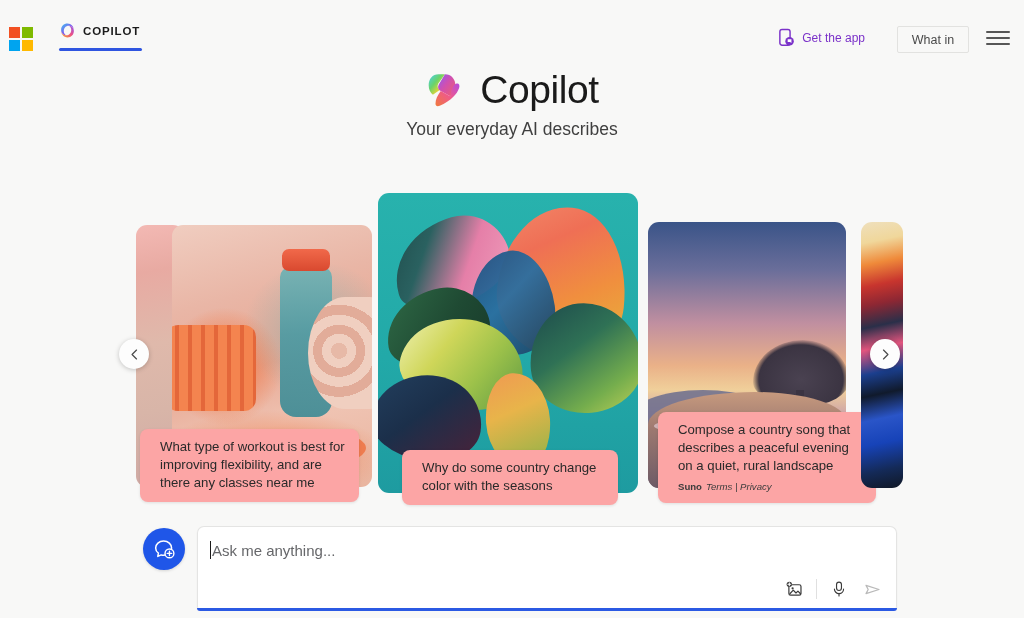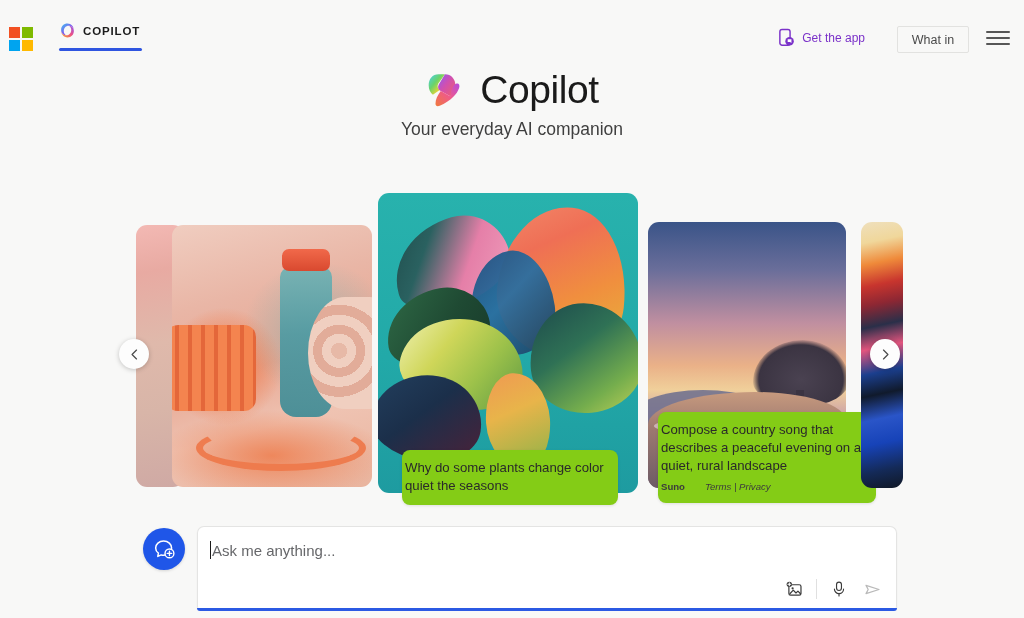--- a/index.html
+++ b/index.html
@@ -168,35 +168,35 @@
     cursor: pointer;
   }
 
   .card-img {
     position: absolute;
     inset: 0;
   }
 
   .caption {
     position: absolute;
-    background: #84cc16;
+    background: #fca5a5;
     border-radius: 8px;
     box-shadow: 0 1px 3px rgba(0,0,0,0.10);
-    padding: 9px 11px 10px 3px;
+    padding: 9px 11px 10px 20px;
     font-size: 13.2px;
     line-height: 1.36;
     color: #2a2a2a;
   }
   .caption .suno-row {
     margin-top: 5px;
     font-size: 9.6px;
     color: #3c3c3c;
     display: flex;
     align-items: center;
-    gap: 20px;
+    gap: 4px;
   }
   .suno-brand { font-weight: 700; }
   .suno-links { color: #3c3c3c; font-style: italic; }
 
   .carousel-arrow {
     position: absolute;
     width: 30px; height: 30px;
     border-radius: 50%;
     background: #fdfdfd;
     box-shadow: 0 1px 5px rgba(0,0,0,0.22);
@@ -351,21 +351,21 @@
               <stop offset="100%" stop-color="#b44ae0"></stop>
           </linearGradient>
         </defs>
         <path d="M13 5 C7 5 3.5 9.5 3.5 15.5 C3.5 19.5 5 22.5 7.5 24.5 L14 20 C12 18.5 11.5 16.5 12.5 14 L19 5 Z" fill="url(#hl1)"></path>
         <path d="M19 5 L13 15 C11.8 17.6 12.6 19.8 15 21 L24 26 C27.5 23.5 29 20 29 16 C29 9.5 25 5 19 5 Z" fill="url(#hl2)"></path>
         <path d="M24 26 L15 21 C12 25 10 29 10 33 C10 35 11.5 36 14 35 C19 33 23.5 30 27 26.5 C29.5 24 31.5 21 32.5 18 C33.5 15 32 13 29.5 14 C27 15 25 19 24 26 Z" fill="url(#hl3)"></path>
       </svg>
     </span>
     <span class="hero-title">Copilot</span>
   </div>
-  <div class="hero-sub">Your everyday AI companion</div>
+  <div class="hero-sub">Your everyday AI describes</div>
 </div>
 
 <div class="carousel">
 
   <div class="card" style="left:136px; top:32px; width:48px; height:262px;">
     <div class="card-img" style="background:linear-gradient(170deg,#f3b9b4 0%,#e8aaa2 18%,#dfb9ab 45%,#d8b5a8 70%,#cfa9a4 100%);"></div>
   </div>
 
   <div class="card" style="left:172px; top:225px; width:200px; height:0; overflow:visible;">
   </div>
@@ -385,20 +385,23 @@
                 background:linear-gradient(180deg,#f1694a,#d9492f); border-radius:7px;"></div>
     <div style="position:absolute; left:-6px; top:100px; width:90px; height:86px;
                 background:repeating-linear-gradient(90deg,#f4844f 0 9px,#e4673a 9px 13px);
                 border-radius:12px;"></div>
     <div style="position:absolute; right:-10px; top:72px; width:74px; height:112px;
                 background:radial-gradient(circle at 42% 48%,#e7b9a7 0 8px,#f0cfc0 8px 17px,#e2ac99 17px 26px,#f0cfc0 26px 36px,#e2ac99 36px 46px,#f0cfc0 46px 60px);
                 border-radius:50% 12px 12px 50%;"></div>
     <div style="position:absolute; left:24px; bottom:16px; width:170px; height:46px;
                 border:7px solid #ef7a4c; border-radius:50%;
                 border-top-color:transparent; opacity:0.95;"></div>
+  </div>
+  <div class="caption" style="left:140px; top:236px; width:219px;">
+    <span>What type of workout is best for improving flexibility, and are there any classes near me</span>
   </div>
 
   <div class="card" style="left:378px; top:0px; width:260px; height:300px;">
     <div class="card-img" style="background:linear-gradient(180deg,#28b2ad 0%,#22a9a8 55%,#1e9ba0 100%);"></div>
 
     <div style="position:absolute; left:14px; top:26px; width:118px; height:86px;
                 background:linear-gradient(125deg,#1e4b4a 0%,#2a6160 30%,#e57fa8 62%,#f0a0bd 100%);
                 border-radius:62% 40% 58% 42% / 70% 56% 44% 30%; transform:rotate(-16deg);"></div>
     <div style="position:absolute; left:120px; top:14px; width:128px; height:152px;
                 background:linear-gradient(150deg,#f2886a 0%,#ef6f55 28%,#f08f3e 60%,#e9a93c 85%,#d6c246 100%);
@@ -416,21 +419,21 @@
                 background:linear-gradient(150deg,#1d4a4c 0%,#2f7155 40%,#74ad4d 75%,#bcd057 100%);
                 border-radius:48% 52% 50% 50% / 56% 58% 42% 44%; transform:rotate(-6deg);"></div>
     <div style="position:absolute; left:-6px; top:182px; width:110px; height:86px;
                 background:linear-gradient(135deg,#23405f 0%,#1b2f4a 45%,#4c2138 100%);
                 border-radius:54% 46% 48% 52% / 60% 56% 44% 40%; transform:rotate(9deg);"></div>
     <div style="position:absolute; left:108px; top:180px; width:64px; height:96px;
                 background:linear-gradient(160deg,#ef9a52 0%,#e8b44a 40%,#8cb348 100%);
                 border-radius:46% 54% 44% 56% / 50% 50% 50% 50%; transform:rotate(-4deg);"></div>
   </div>
   <div class="caption" style="left:402px; top:257px; width:216px;">
-    <span>Why do some plants change color quiet the seasons</span>
+    <span>Why do some country change color with the seasons</span>
   </div>
 
   <div class="card" style="left:648px; top:29px; width:198px; height:266px;">
     <div class="card-img" style="background:linear-gradient(180deg,#3a5488 0%,#6a6e9a 18%,#c08fa0 38%,#eab188 54%,#f0cf9a 63%,#cfa6a8 72%,#9b8296 80%,#6e5e72 100%);"></div>
     <div style="position:absolute; left:-20px; top:168px; width:150px; height:60px;
                 background:#6b6d8e; border-radius:50% 50% 0 0; opacity:0.85;"></div>
     <div style="position:absolute; left:105px; top:118px; width:96px; height:66px;
                 background:radial-gradient(ellipse at 50% 60%, #4a4251 0%, #3b3442 62%, rgba(59,52,66,0) 72%);
                 border-radius:52% 48% 46% 54% / 64% 62% 38% 36%;"></div>
     <div style="position:absolute; left:148px; top:168px; width:8px; height:30px; background:#3b3442;"></div>

